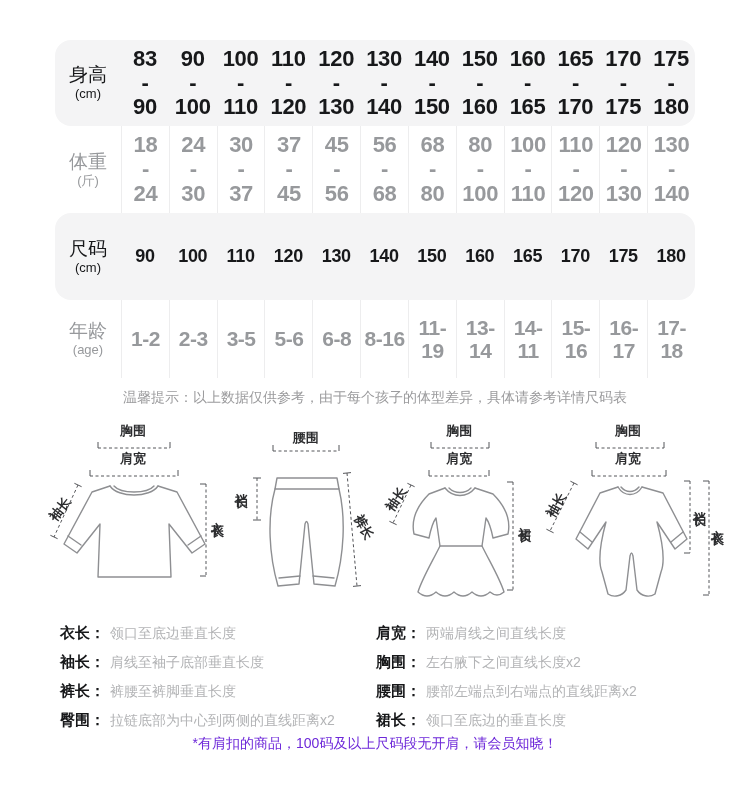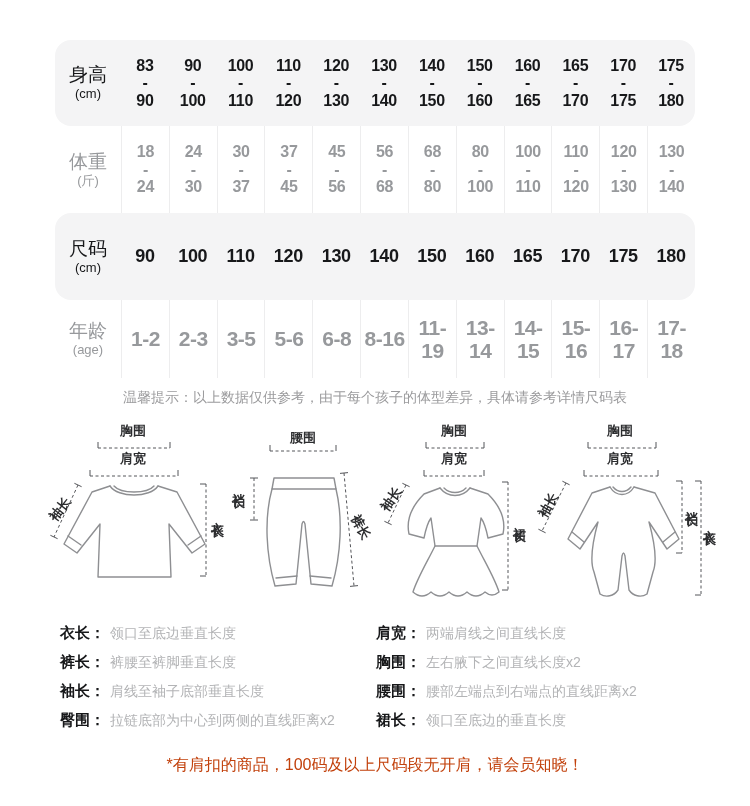--- a/index.html
+++ b/index.html
@@ -11,48 +11,48 @@
     font-family:"Liberation Sans","DejaVu Sans",sans-serif;}
   
   .size-table{width:640px; margin:40px 0 0 55px;}
   .trow{display:grid; grid-template-columns:66px repeat(12,1fr);}
   .trow.shaded{background:var(--row_shade); border-radius:16px;}
   .trow:nth-child(1){height:86px;}
   .trow:nth-child(2){height:87px;}
   .trow:nth-child(3){height:87px;}
   .trow:nth-child(4){height:78px;}
   .cell{display:flex; flex-direction:column; justify-content:center; align-items:center; text-align:center;}
-  .value-cell{white-space:pre-line; font-weight:bold; font-size:16px; line-height:1.1; letter-spacing:-0.3px;}
+  .value-cell{white-space:pre-line; font-weight:bold; font-size:22px; line-height:1.1; letter-spacing:-0.3px;}
   .trow:nth-child(3) .value-cell{font-size:18px;}
   .trow:nth-child(4) .value-cell{font-size:21px; letter-spacing:-0.5px;}
   .shaded .value-cell,.shaded .label-cell{color:var(--text_dark);}
   .plain .value-cell,.plain .label-cell{color:var(--text_gray);}
   .plain .cell + .cell{border-left:1px solid var(--divider);}
   .lab-main{font-size:19px; font-weight:normal; line-height:1.15;}
   .lab-unit{font-size:13px; line-height:1.2;}
   
   .tip{margin-top:11px; text-align:center; font-size:14px; color:var(--tip);}
   
-  .diagrams{margin:16px 26px 0 40px; display:flex; }
+  .diagrams{margin:16px 26px 0 40px; display:flex; justify-content:space-between;}
   .diagram{position:relative;}
   .garment{fill:none; stroke:var(--outline); stroke-width:1.4; stroke-linecap:round; stroke-linejoin:round;}
   .meas{fill:none; stroke:var(--meas); stroke-width:1; stroke-dasharray:3 2.5;}
   .tick{fill:none; stroke:var(--meas); stroke-width:1;}
   .dlabel{position:absolute; font-size:13px; font-weight:bold; color:var(--label); white-space:nowrap; line-height:1;}
   .hlabel{transform:translateX(-50%);}
   .rlabel{transform:translate(-50%,-50%) rotate(var(--r));}
   .vlabel{writing-mode:vertical-rl; text-orientation:upright; letter-spacing:3px;}
   
   .defs{display:flex; margin:6px 58px 0 60px;}
   .defs .col{width:50%;}
   .def-item{height:29px; display:flex; align-items:center; font-size:14px;}
   .def-term{font-weight:bold; font-size:15px; color:var(--text_dark); flex:none;}
   .def-desc{color:var(--muted); margin-left:5px;}
   
-  .footnote{margin-top:20px; text-align:center; font-size:16px; color:#c2410c;}
+  .footnote{text-align:center; font-size:14px; color:#6d28d9;}
 </style>
 </head>
 <body>
 
 <div class="size-table">
     <div class="trow shaded">
       <div class="cell label-cell">
         <div class="lab-main">身高</div>
         <div class="lab-unit">(cm)</div>
       </div>
@@ -159,21 +159,21 @@
         <div class="lab-unit">(age)</div>
       </div>
       <div class="cell value-cell">1-2</div>
       <div class="cell value-cell">2-3</div>
       <div class="cell value-cell">3-5</div>
       <div class="cell value-cell">5-6</div>
       <div class="cell value-cell">6-8</div>
       <div class="cell value-cell">8-16</div>
       <div class="cell value-cell">11-19</div>
       <div class="cell value-cell">13-14</div>
-      <div class="cell value-cell">14-15</div>
+      <div class="cell value-cell">14-11</div>
       <div class="cell value-cell">15-16</div>
       <div class="cell value-cell">16-17</div>
       <div class="cell value-cell">17-18</div>
     </div>
   </div>
 
 <div class="tip">温馨提示：以上数据仅供参考，由于每个孩子的体型差异，具体请参考详情尺码表</div>
 
 <div class="diagrams">
 
@@ -259,28 +259,28 @@
 
 </div>
 
 <div class="defs">
   <div class="col">
       <div class="def-item">
         <span class="def-term">衣长：</span>
         <span class="def-desc">领口至底边垂直长度</span>
       </div>
       <div class="def-item">
+        <span class="def-term">袖长：</span>
+        <span class="def-desc">肩线至袖子底部垂直长度</span>
+      </div>
+      <div class="def-item">
         <span class="def-term">裤长：</span>
         <span class="def-desc">裤腰至裤脚垂直长度</span>
       </div>
       <div class="def-item">
-        <span class="def-term">袖长：</span>
-        <span class="def-desc">肩线至袖子底部垂直长度</span>
-      </div>
-      <div class="def-item">
         <span class="def-term">臀围：</span>
         <span class="def-desc">拉链底部为中心到两侧的直线距离x2</span>
       </div>
     </div>
   <div class="col">
       <div class="def-item">
         <span class="def-term">肩宽：</span>
         <span class="def-desc">两端肩线之间直线长度</span>
       </div>
       <div class="def-item">

